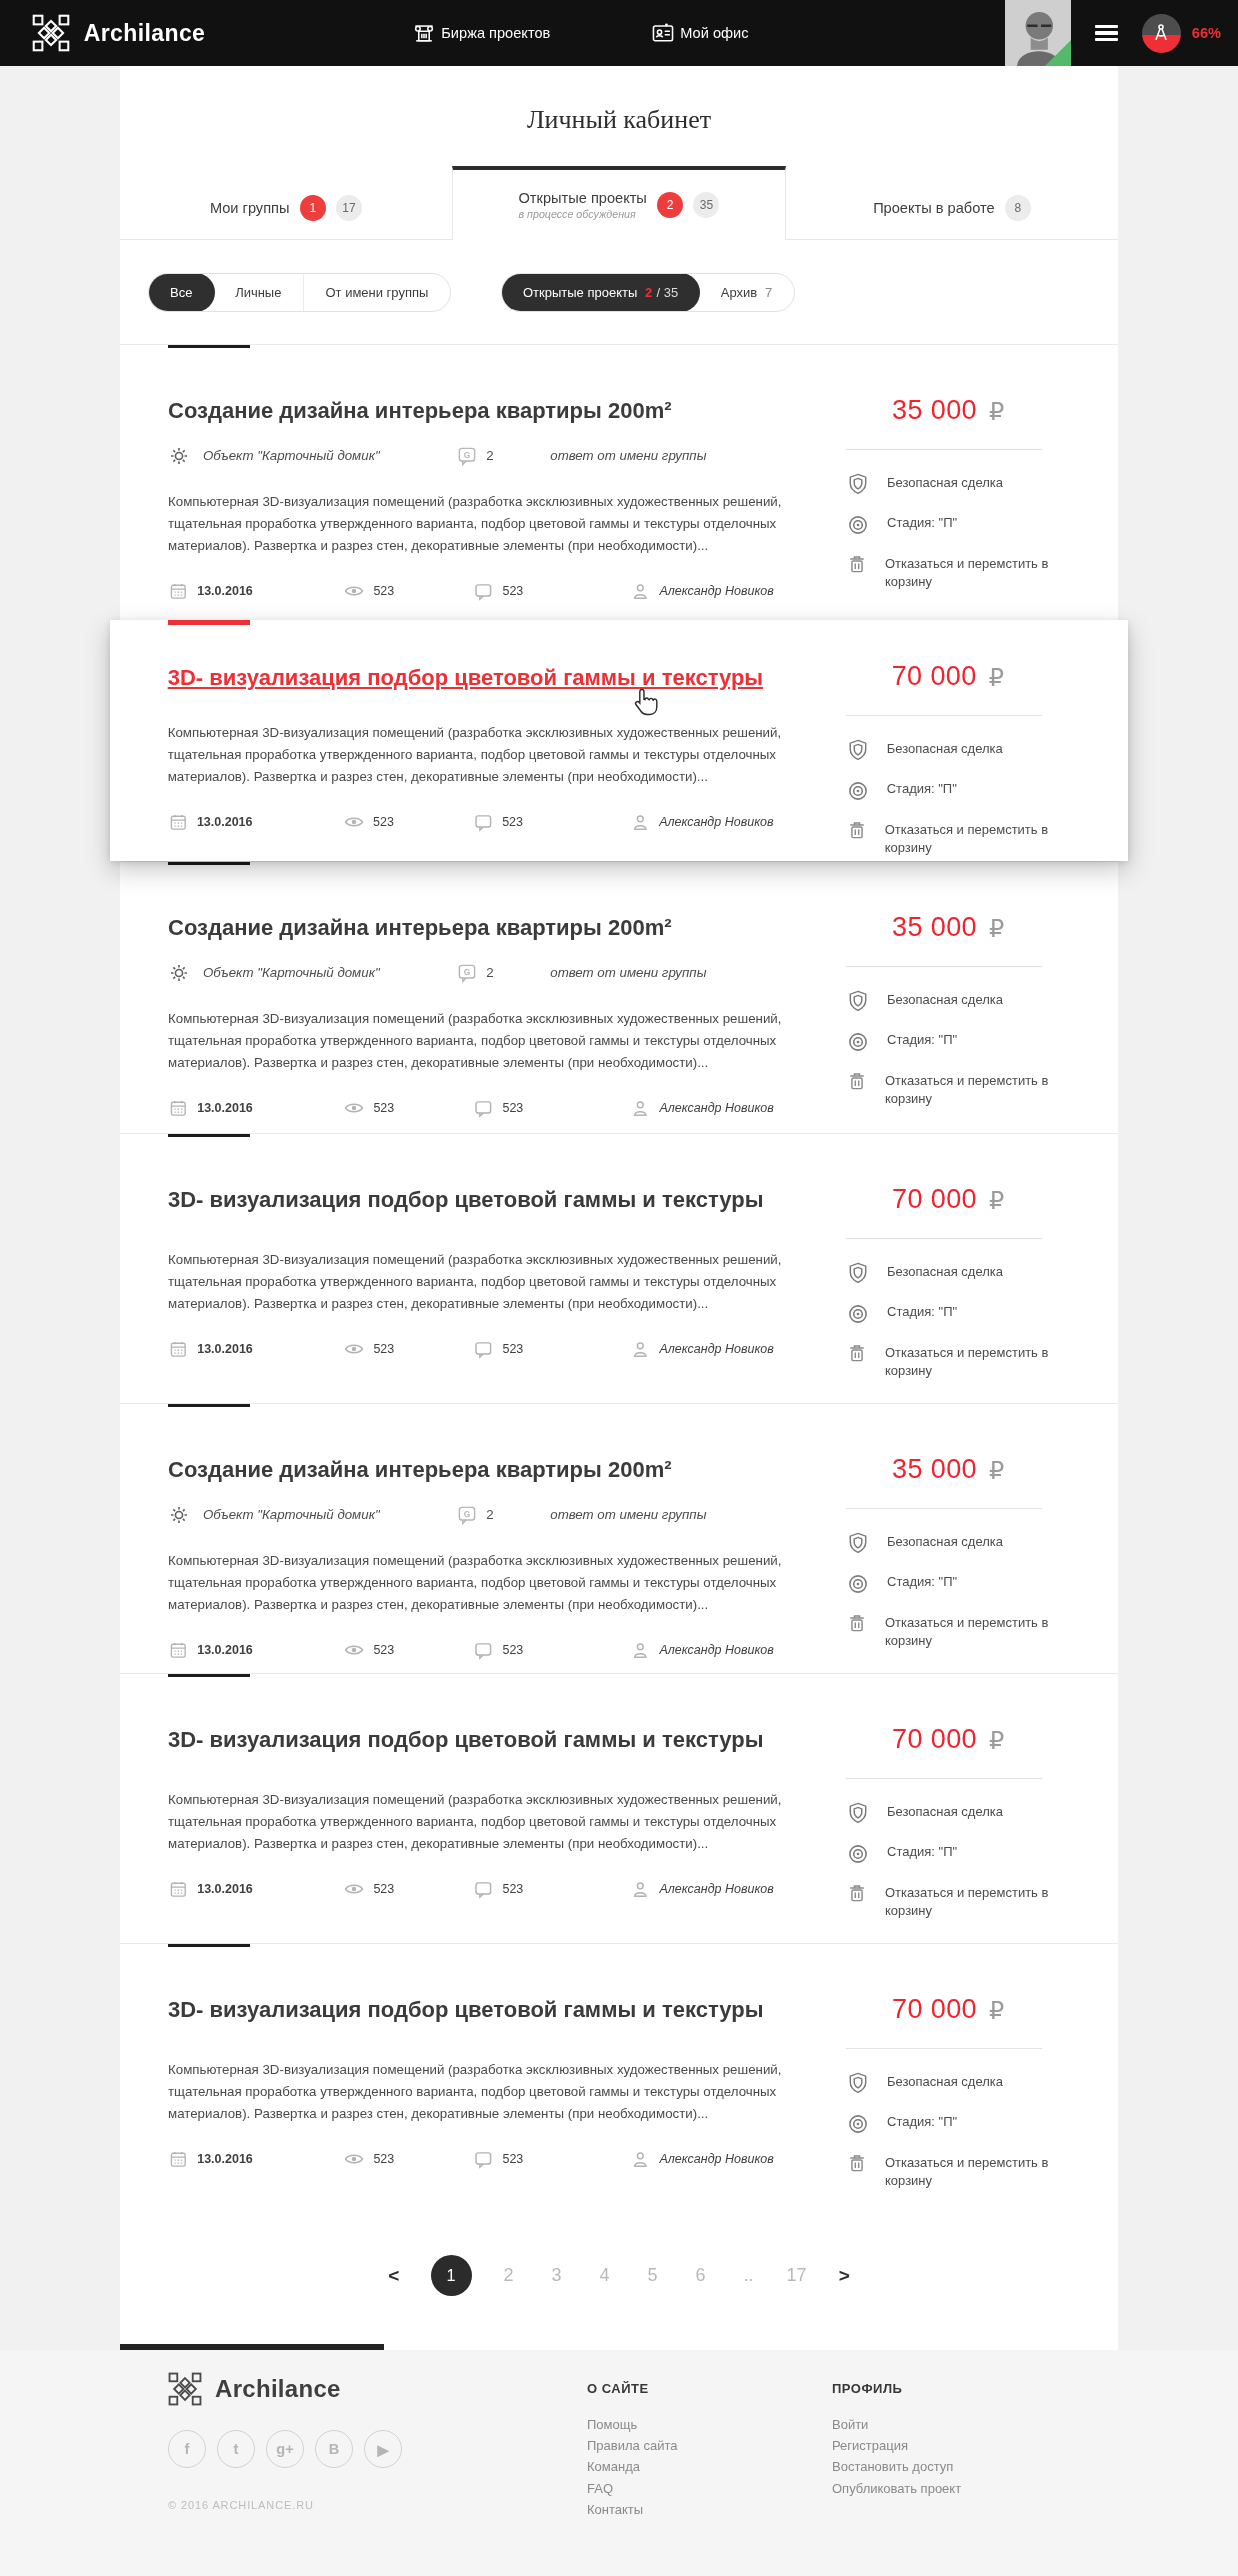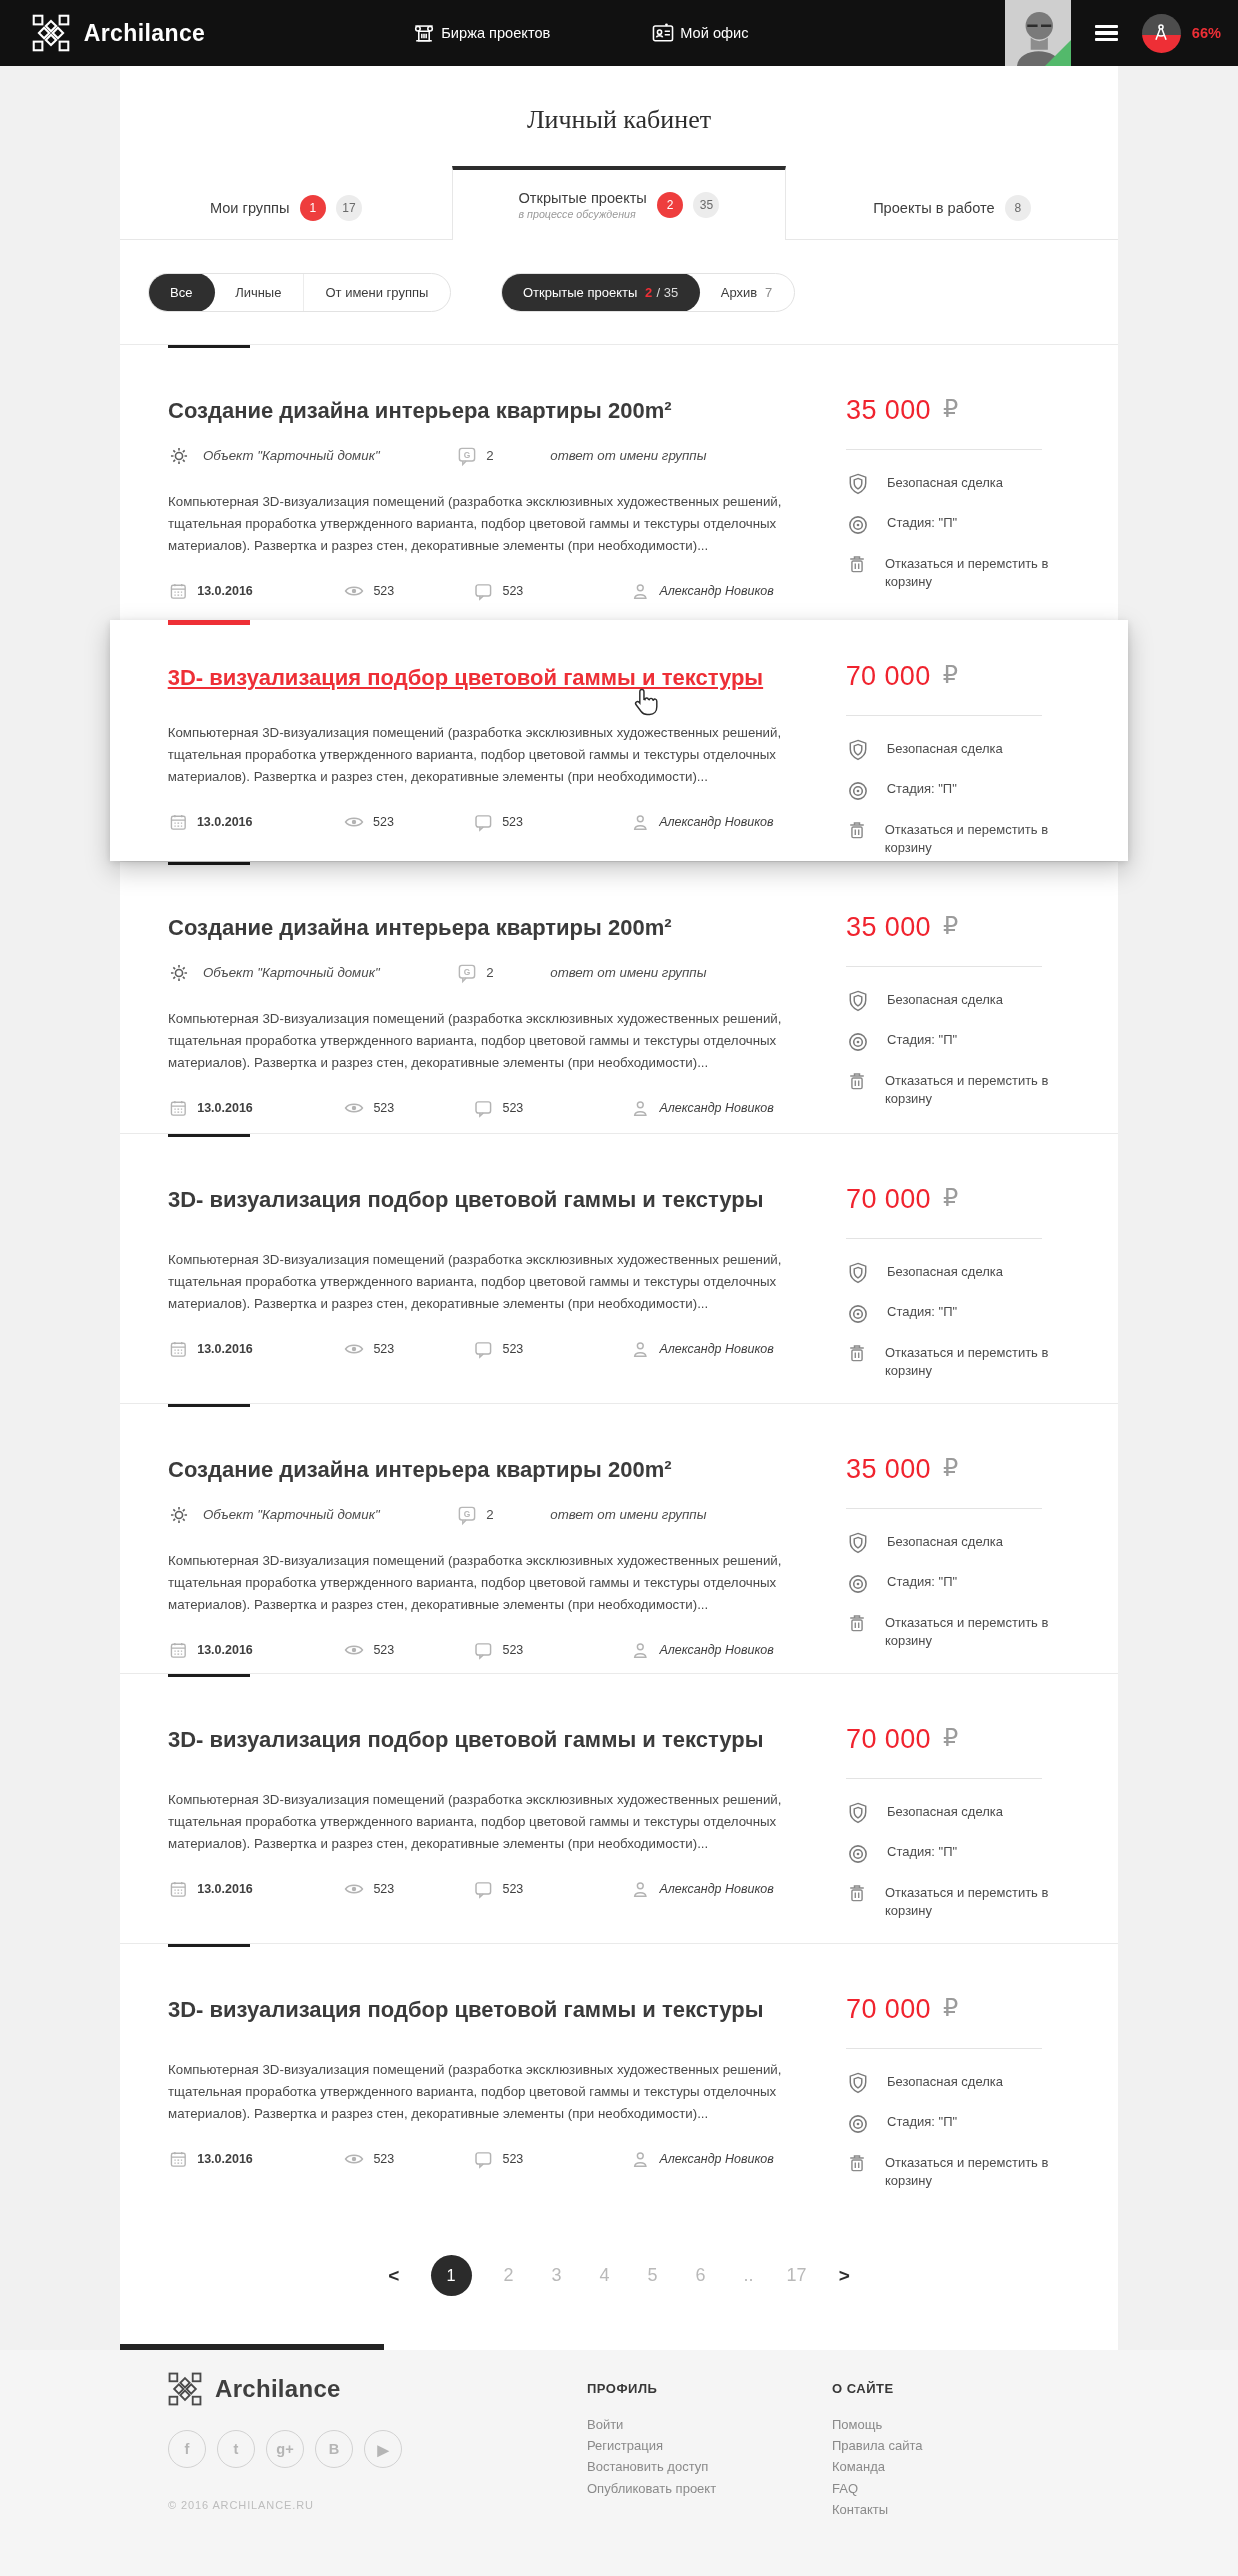--- a/index.html
+++ b/index.html
@@ -63,21 +63,21 @@
   .meta-replies{display:flex; align-items:center; margin-left:76px; gap:8.6px;}
   .replies-label{font-style:italic;margin-left:48px;}
   .card-desc{margin-top:24px; width:687px; font-size:13.3px; line-height:22px; color:var(--body);}
   .card.nometa .card-desc{margin-top:36px;}
   .card-foot{margin-top:23px; display:flex; align-items:center; font-size:12.5px; color:#3f3f3f;gap:40px;}
   .f-item{display:flex; align-items:center; gap:8.6px;}
   .f-date{font-weight:700;}
   .f-item.views{margin-left:50px;}
   .f-item.comments{margin-left:39px;}
   .f-item.author{margin-left:67px; font-style:italic;}
-  .price-row{display:flex; align-items:flex-start;}
+  .price-row{display:flex; align-items:flex-end;margin-left:46px;}
   .price{font-size:27px; color:#f0232e; letter-spacing:0.4px;}
   .cur{font-size:24px; color:#9b9b9b; margin-left:12px; font-family:"DejaVu Sans", sans-serif;}
   .side-divider{border-top:0.9px solid #e3e3e3; width:196px; margin:23px 0 24px;}
   .action{display:flex; align-items:flex-start; gap:17px; margin-bottom:18px; cursor:pointer;}
   .action-label{font-size:13px; color:#4c4c4c; line-height:18px; max-width:176px;}
   .action svg{flex:none; margin-top:-1.7px;}
 
   .c1{height:276px}.c2{height:241px}.c3{height:272px}.c4{height:270px}.c5{height:270px}.c6{height:270px}.c7{height:271px}
   .card.hover{width:1018px; margin-left:-10.3px; padding:0 48px 0 58px; border-top:none; z-index:2;
      box-shadow:0 8.6px 24px rgba(0,0,0,.22), 0 1.7px 6.9px rgba(0,0,0,.12);}
@@ -923,33 +923,33 @@
       <div class="socials" id="socials">
           <span class="social">f</span>
           <span class="social">t</span>
           <span class="social">g+</span>
           <span class="social">B</span>
           <span class="social">▶</span>
         </div>
       <div class="copyright">© 2016 ARCHILANCE.RU</div>
     </div>
     <div class="f-col">
-      <div class="f-col-title">ПРОФИЛЬ</div>
-      <div class="f-links">
-          <div class="f-link">Войти</div>
-          <div class="f-link">Регистрация</div>
-          <div class="f-link">Востановить доступ</div>
-          <div class="f-link">Опубликовать проект</div>
-        </div>
-    </div>
-    <div class="f-col">
       <div class="f-col-title">О САЙТЕ</div>
       <div class="f-links">
           <div class="f-link">Помощь</div>
           <div class="f-link">Правила сайта</div>
           <div class="f-link">Команда</div>
           <div class="f-link">FAQ</div>
           <div class="f-link">Контакты</div>
         </div>
     </div>
+    <div class="f-col">
+      <div class="f-col-title">ПРОФИЛЬ</div>
+      <div class="f-links">
+          <div class="f-link">Войти</div>
+          <div class="f-link">Регистрация</div>
+          <div class="f-link">Востановить доступ</div>
+          <div class="f-link">Опубликовать проект</div>
+        </div>
+    </div>
   </div>
 </footer>
 
 
 </body></html>

